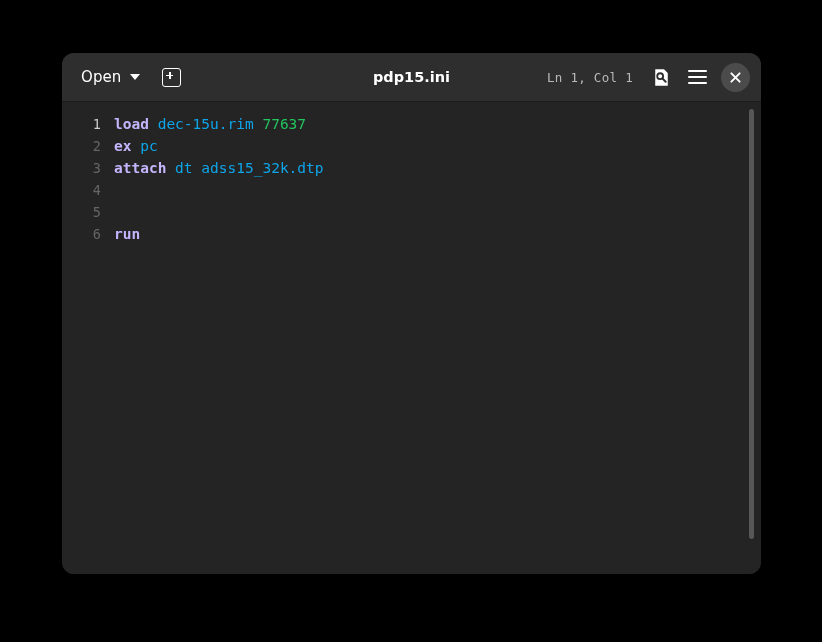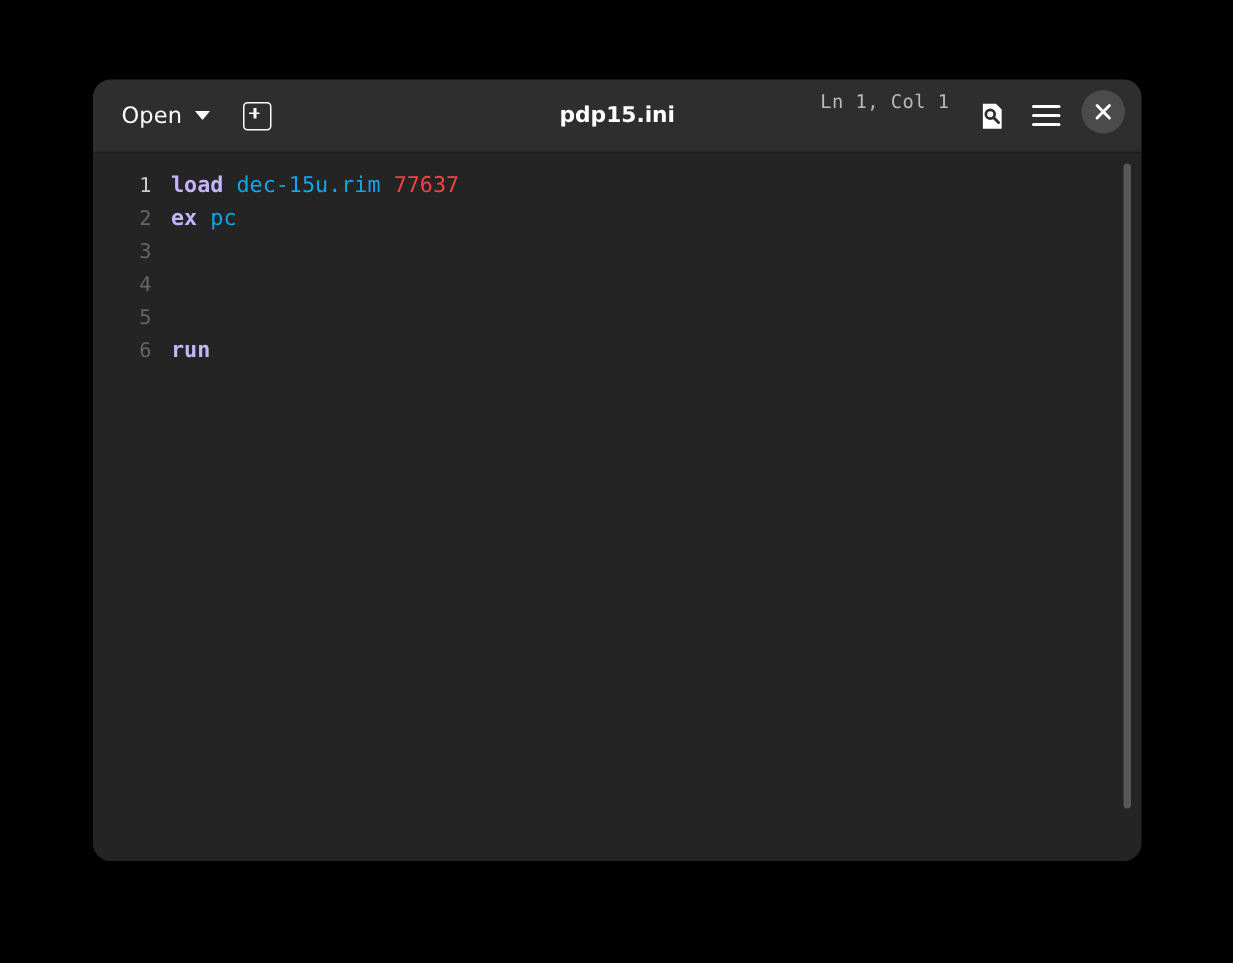--- a/index.html
+++ b/index.html
@@ -46,21 +46,21 @@
     box-sizing: border-box;
   }
 
   .hdr-left {
     display: flex;
     gap: 4px;
     flex: 0 0 auto;
   }
   .hdr-right {
     display: flex;
-    align-items: flex-start;
+    align-items: center;
     gap: 2px;
     flex: 0 0 auto;
     margin-left: auto;
   }
 
   .open-btn {
     display: flex;
     align-items: center;
     gap: 9px;
     padding: 6px 10px 6px 11px;
@@ -200,21 +200,21 @@
     text-align: right;
     padding-right: 13px;
     box-sizing: border-box;
     color: #666666;
     font-family: "DejaVu Sans Mono", monospace;
     font-size: 13.5px;
   }
   .gutter.current { color: #cdcdcd; }
   .code-text { color: #d6d6d6; }
   .tok-kw  { color: #c4b5fd; font-weight: bold; }
-  .tok-num { color: #ef4444; }
+  .tok-num { color: #22c55e; }
   .tok-arg { color: #0ea5e9; }
 
   
   .scrollbar-track {
     position: absolute;
     right: 4px;
     top: 5px;
     bottom: 5px;
     width: 10px;
   }
@@ -284,21 +284,21 @@
 
       </div>
 
     </div>
 
     <div class="editor">
 
       <div class="code-area" id="code-area">
           <div class="code-line"><span class="gutter current">1</span><span class="code-text"><span class="tok-kw">load</span><span class="tok-arg"> dec-15u.rim </span><span class="tok-num">77637</span></span></div>
           <div class="code-line"><span class="gutter">2</span><span class="code-text"><span class="tok-kw">ex</span><span class="tok-arg"> pc</span></span></div>
-          <div class="code-line"><span class="gutter">3</span></div>
+          <div class="code-line"><span class="gutter">3</span><span class="code-text"><span class="tok-kw">attach</span><span class="tok-arg"> dt adss15_32k.dtp</span></span></div>
           <div class="code-line"><span class="gutter">4</span></div>
           <div class="code-line"><span class="gutter">5</span></div>
           <div class="code-line"><span class="gutter">6</span><span class="code-text"><span class="tok-kw">run</span></span></div>
         </div>
 
       <div class="scrollbar-track">
         <div class="scrollbar-thumb"></div>
       </div>
 
     </div>

